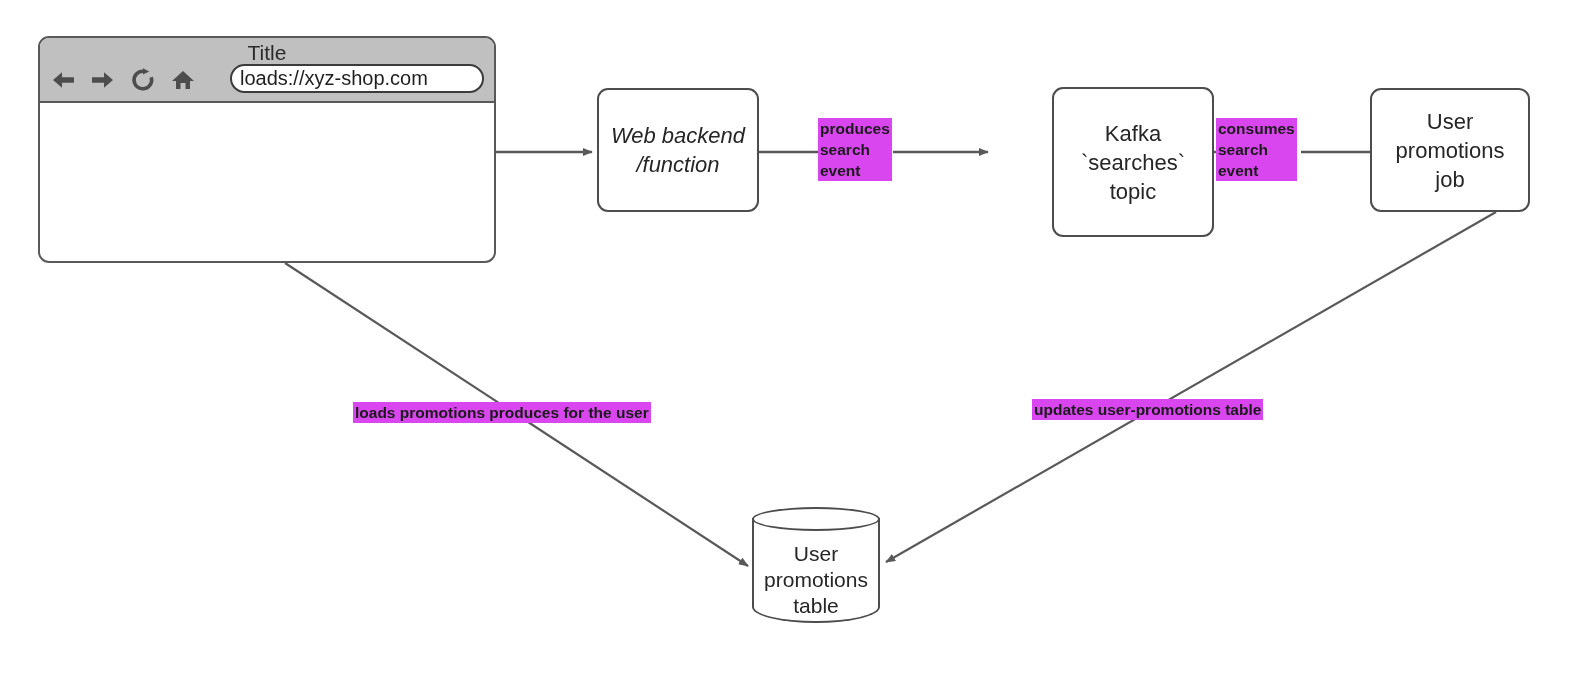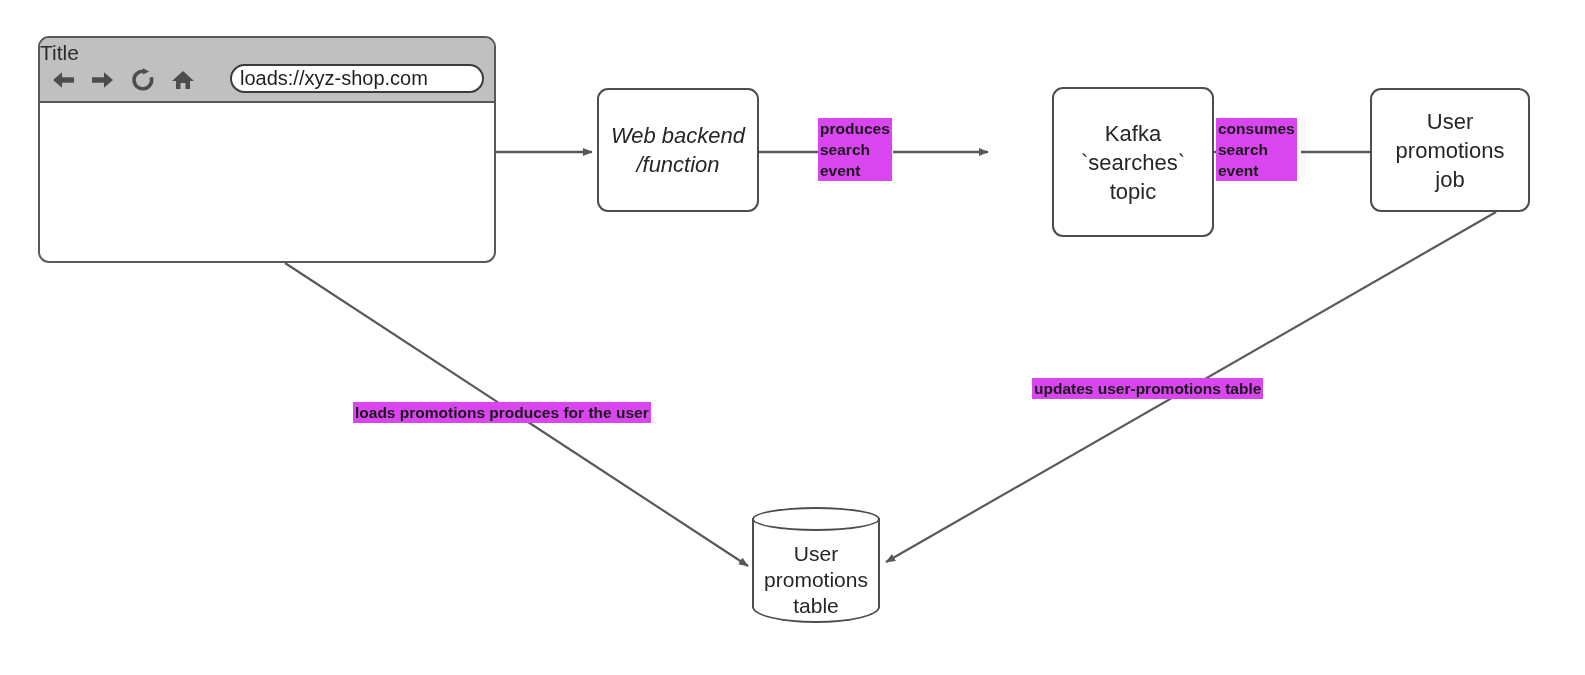--- a/index.html
+++ b/index.html
@@ -57,20 +57,21 @@
     width: 100%;
     height: 65px;
     background: #c0c0c0;
     border-bottom: 2.2px solid #595959;
     box-sizing: border-box;
   }
   #browser-title {
     position: absolute;
     left: 0; top: 2px;
     width: 100%;
+    text-align: center;
     font-size: 21px;
     line-height: 25px;
     color: #2b2b2b;
   }
   #browser-controls {
     position: absolute;
     left: 8px;
     top: 27px;
     display: flex;
     align-items: center;
@@ -155,21 +156,21 @@
     line-height: 21px;
     color: #1a1a1a;
     white-space: pre-line;
     background: #d946ef;
     z-index: 5;
     padding: 0 2px;
   }
   #label-produces { left: 818px; top: 118px; }
   #label-consumes { left: 1216px; top: 118px; }
   #label-loads { left: 353px; top: 402px; }
-  #label-updates { left: 1032px; top: 378px; }
+  #label-updates { left: 1032px; top: 399px; }
 </style>
 </head>
 <body>
 
 <svg id="canvas" viewBox="0 0 1585 675" xmlns="http://www.w3.org/2000/svg">
   <defs>
     <marker id="arrowhead" markerWidth="10" markerHeight="8" refX="9.2" refY="4" orient="auto" markerUnits="userSpaceOnUse">
       <path d="M0,0 L10,4 L0,8 z" fill="#595959"></path>
     </marker>
   </defs>

